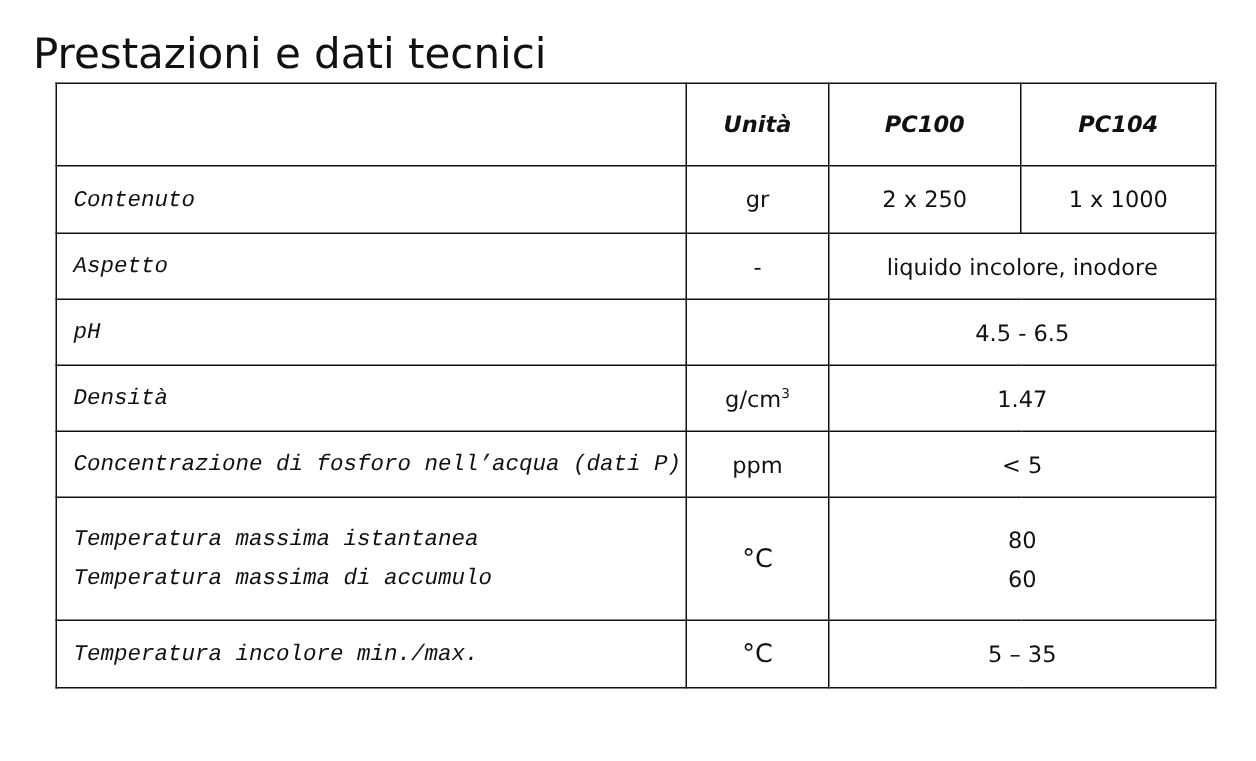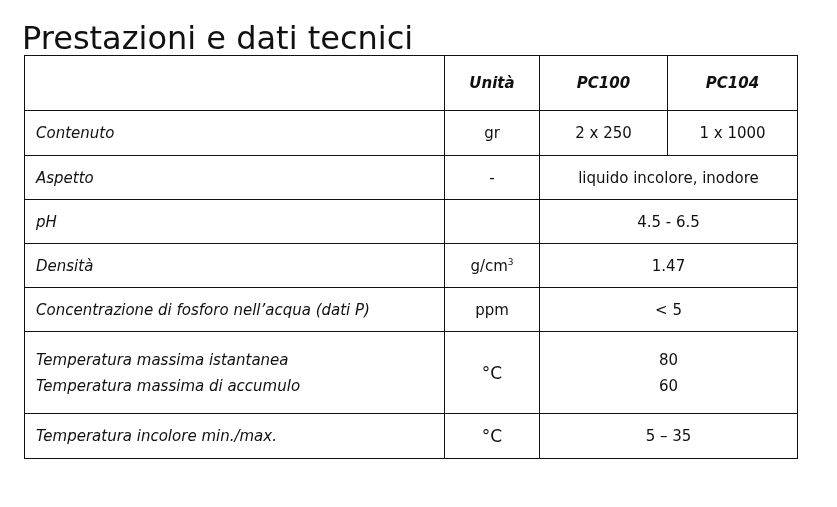--- a/index.html
+++ b/index.html
@@ -1,23 +1,23 @@
 <!DOCTYPE html>
 <html><head>
 <meta charset="utf-8">
 <style>
   html, body { margin: 0; padding: 0; background: #ffffff; }
   body { width: 837px; height: 507px; position: relative; overflow: hidden;
          font-family: "DejaVu Sans", sans-serif; color: #111; }
-  .title { position: absolute; left: 22px; top: 19px; font-size: 32px; font-weight: normal;
+  .title { position: absolute; left: 22px; top: 19px; font-size: 28px; font-weight: normal;
            letter-spacing: 0px; color: #111; font-family: "DejaVu Sans", sans-serif; }
-  table.spec { position: absolute; left: 24px; top: 55px; border-collapse: collapse;
+  table.spec { position: absolute; left: 37px; top: 55px; border-collapse: collapse;
                table-layout: fixed; width: 773px; }
   table.spec td { border: 1.4px solid #111; font-size: 15px; padding: 0; vertical-align: middle; }
-  td.label { padding-left: 11px !important; font-style: italic; text-align: left; }
+  td.label { padding-left: 11px !important; font-style: italic; text-align: left; font-family: Liberation Mono, monospace; }
   td.c { text-align: center; }
   .hdr { font-style: italic; font-weight: bold; font-size: 16px; text-align: center;
          border: 1.4px solid #111; }
   .line { display: block; line-height: 26px; }
   sup { font-size: 9px; vertical-align: super; line-height: 0; }
 </style>
 </head>
 <body>
 
 <div class="title">Prestazioni e dati tecnici</div>

